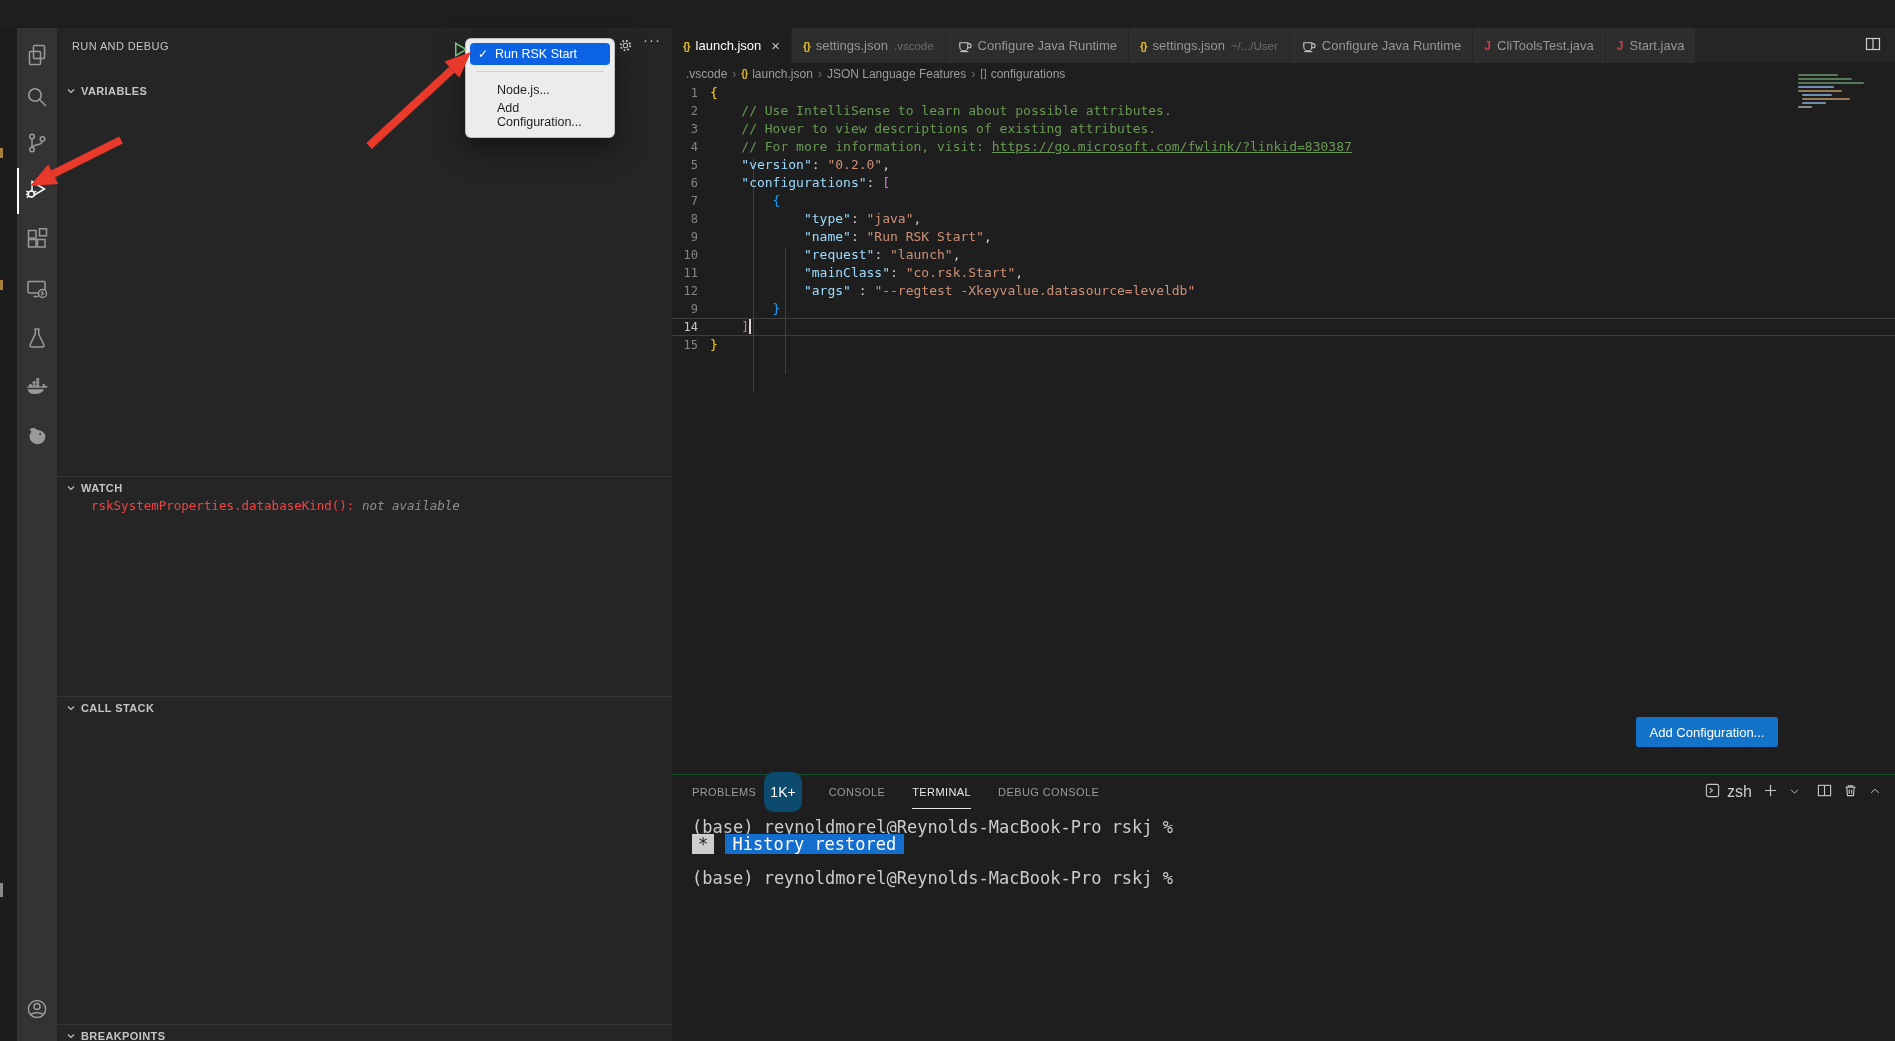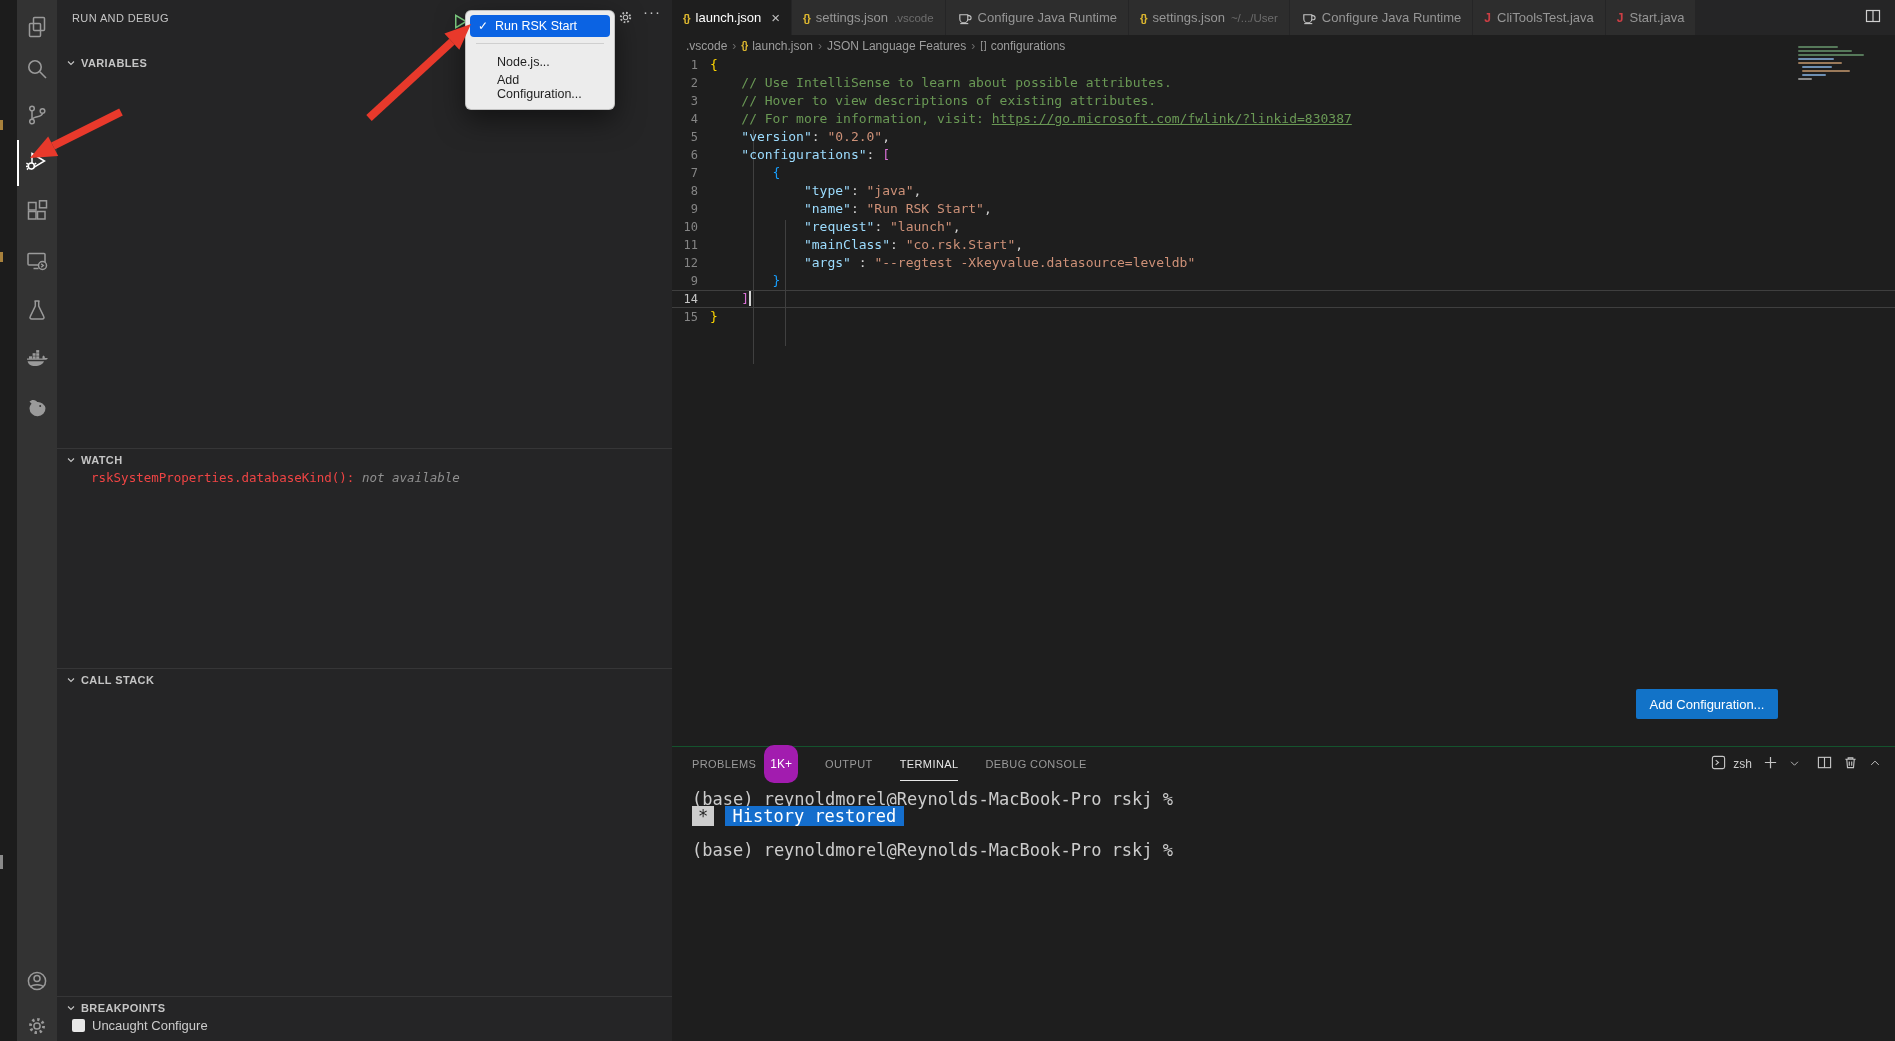--- a/index.html
+++ b/index.html
@@ -1,18 +1,18 @@
 <!DOCTYPE html>
 <html><head>
 <meta charset="utf-8">
 <style>
   * { margin:0; padding:0; box-sizing:border-box; }
   html,body { width:1895px; height:1041px; overflow:hidden; background:#1e1e1e;
     font-family:"Liberation Sans", sans-serif; }
-  #app { position:relative; width:1895px; height:750px; background:#1e1e1e; }
+  #app { position:relative; width:1895px; height:750px; background:#1e1e1e;margin-top:28px; }
 
   
   .edge-strip { position:absolute; left:0; top:0; width:17px; height:1041px; background:#1c1c1c; }
   .edge-dash { position:absolute; left:0; width:3px; height:10px; background:#a8813c; }
 
   
   .activitybar { position:absolute; left:17px; top:0; width:40px; height:1041px; background:#333333; }
   .ab-item { position:absolute; left:0; width:40px; height:46px; display:flex; align-items:center; justify-content:center; color:#9a9a9a; cursor:pointer; }
   .ab-item svg { width:24px; height:24px; }
   .ab-item.active { color:#ffffff; }
@@ -85,24 +85,24 @@
   .mm { position:absolute; height:2px; border-radius:1px; }
 
   
   .add-config-btn { position:absolute; left:964px; top:689px; width:142px; height:30px; background:#1273c8; color:#ffffff; font-size:13px; display:flex; align-items:center; justify-content:center; border-radius:2px; cursor:pointer; }
 
   
   .panel { position:absolute; left:0; top:746px; width:100%; height:295px; border-top:1px solid #14532d; background:#1e1e1e; }
   .panel-tabs { position:absolute; left:20px; top:0; height:34px; display:flex; gap:27px; }
   .ptab { display:flex; align-items:center; gap:8px; height:34px; font-size:11px; letter-spacing:.4px; color:#9a9a9a; border-bottom:1px solid transparent; cursor:pointer; }
   .ptab.active { color:#e7e7e7; border-bottom-color:#e7e7e7; }
-  .badge { background:#a21caf; color:#ffffff; font-size:12px; padding:12px 6px; border-radius:10px; letter-spacing:0; }
+  .badge { background:#0c4a6e; color:#ffffff; font-size:14px; padding:12px 6px; border-radius:10px; letter-spacing:0; }
   .panel-actions { position:absolute; right:14px; top:0; height:34px; display:flex; align-items:center; gap:11px; color:#c5c5c5; }
   .panel-actions svg { width:15px; height:15px; }
-  .shell-label { font-size:12px; color:#cccccc; margin-left:-4px; }
+  .shell-label { font-size:16px; color:#cccccc; margin-left:-4px; }
   .term { position:absolute; left:20px; top:44px; font-family:"DejaVu Sans Mono", monospace; font-size:17px; line-height:17px; color:#cccccc; }
   .hist-star { background:#cdcdcd; color:#1e1e1e; padding:0 6px; }
   .hist-text { background:#146ecd; color:#ffffff; padding:0 8px; }
 
   
   .play-peek { position:absolute; left:451px; top:12px; color:#7fd183; z-index:10; }
   .play-peek svg { width:19px; height:19px; }
   .macmenu { position:absolute; left:465px; top:10px; width:150px; z-index:50; background:#ececec; border-radius:6px; border:1px solid rgba(0,0,0,.18); box-shadow:0 10px 28px rgba(0,0,0,.5); padding:4px 0 6px 0; font-size:12.5px; color:#1f1f1f; }
   .mi-selected { margin:0 4px; height:22px; background:#0b63e3; border-radius:4px; color:#ffffff; display:flex; align-items:center; gap:7px; padding:0 8px; cursor:pointer; }
   .mi-check { font-size:12px; }
@@ -364,21 +364,21 @@
 
     <div class="add-config-btn">Add Configuration...</div>
 
     <div class="panel">
       <div class="panel-tabs">
         <div class="ptab">
           <span>PROBLEMS</span>
           <span class="badge">1K+</span>
         </div>
         <div class="ptab">
-            <span>OUTPUT</span>
+            <span>CONSOLE</span>
           </div>
         <div class="ptab active">
             <span>TERMINAL</span>
           </div>
         <div class="ptab">
             <span>DEBUG CONSOLE</span>
           </div>
       </div>
       <div class="panel-actions">
         <span><svg viewBox="0 0 16 16" fill="none" stroke="currentColor" stroke-width="1.2">

